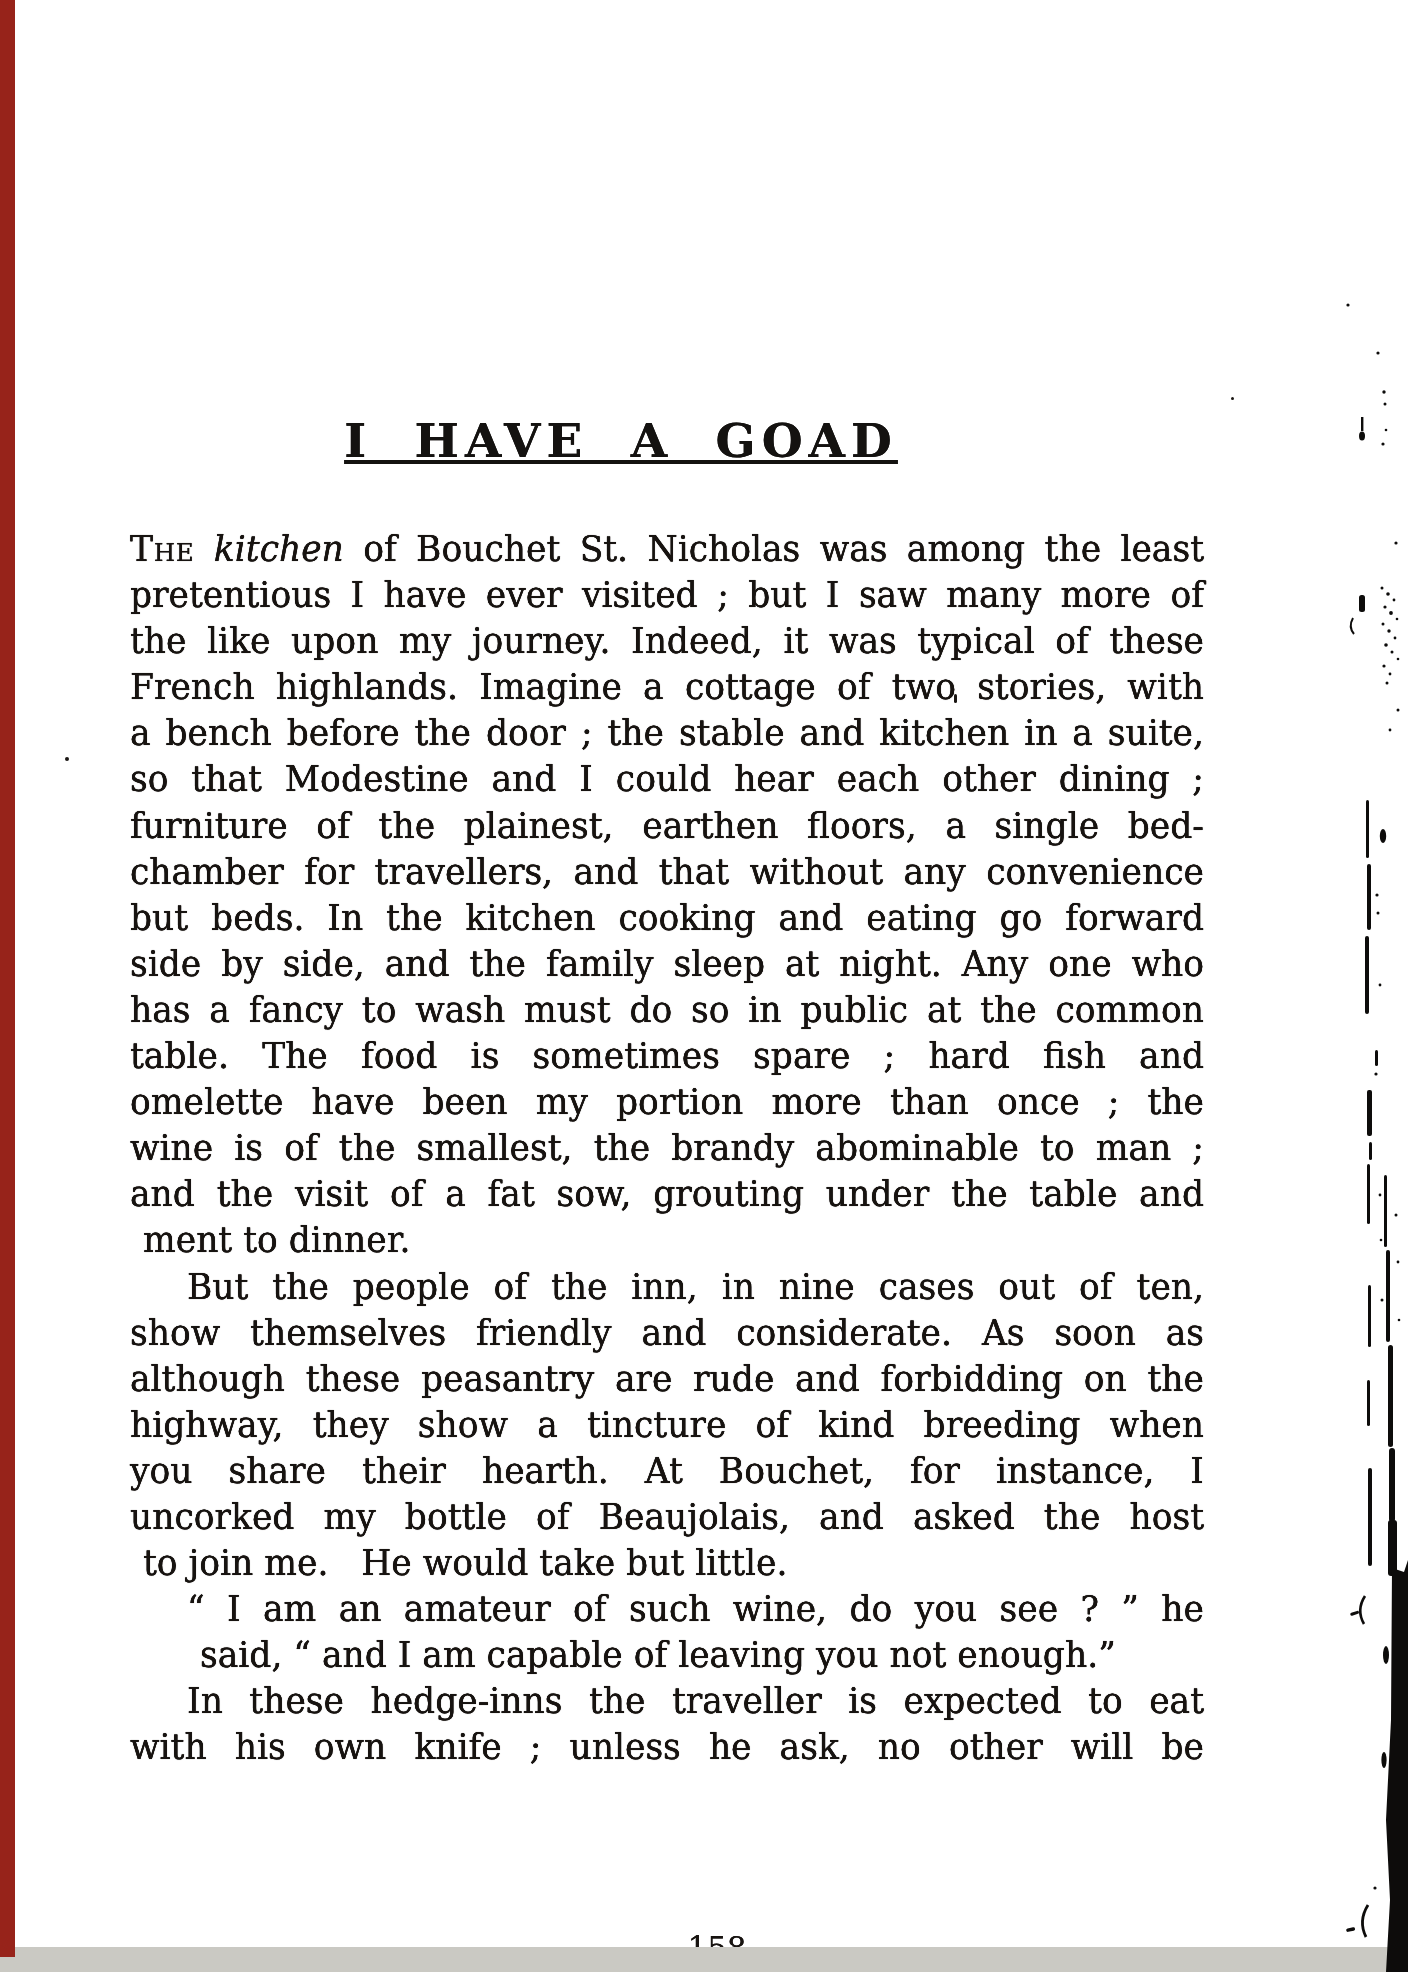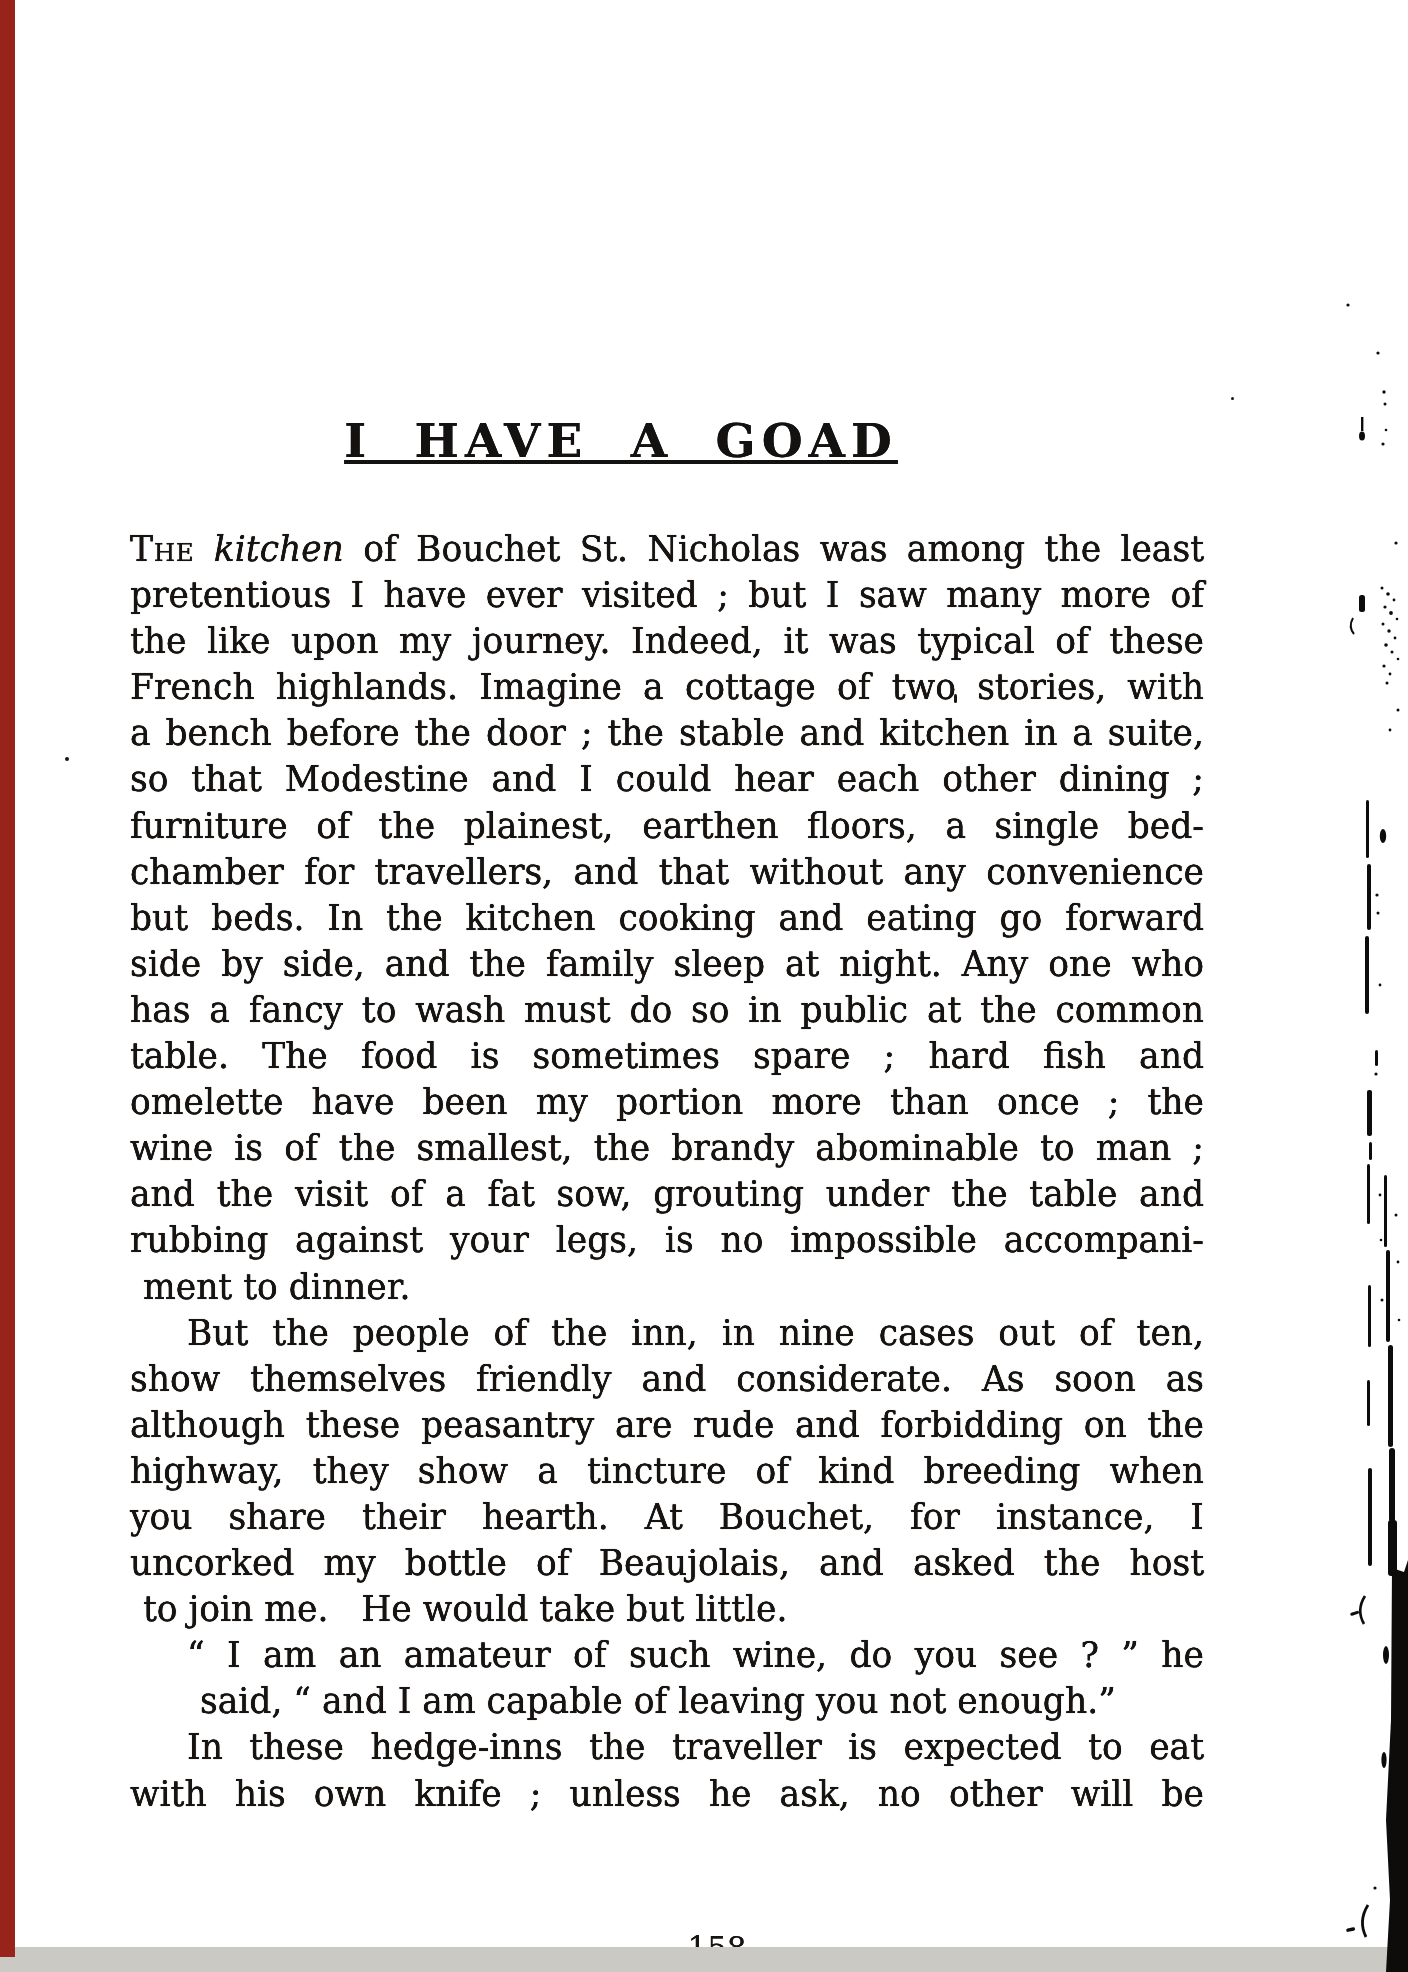--- a/index.html
+++ b/index.html
@@ -64,21 +64,20 @@
       <div class="line just"><span>so that Modestine and I could hear each other dining ;</span></div>
       <div class="line just"><span>furniture of the plainest, earthen floors, a single bed-</span></div>
       <div class="line just"><span>chamber for travellers, and that without any convenience</span></div>
       <div class="line just"><span>but beds. In the kitchen cooking and eating go forward</span></div>
       <div class="line just"><span>side by side, and the family sleep at night. Any one who</span></div>
       <div class="line just"><span>has a fancy to wash must do so in public at the common</span></div>
       <div class="line just"><span>table. The food is sometimes spare ; hard fish and</span></div>
       <div class="line just"><span>omelette have been my portion more than once ; the</span></div>
       <div class="line just"><span>wine is of the smallest, the brandy abominable to man ;</span></div>
       <div class="line just"><span>and the visit of a fat sow, grouting under the table and</span></div>
-      <div class="line just"><span>rubbing against your legs, is no impossible accompani-</span></div>
       <div class="line left"><span>ment to dinner.</span></div>
       <div class="line just indent"><span>But the people of the inn, in nine cases out of ten,</span></div>
       <div class="line just"><span>show themselves friendly and considerate. As soon as</span></div>
       <div class="line just"><span>although these peasantry are rude and forbidding on the</span></div>
       <div class="line just"><span>highway, they show a tincture of kind breeding when</span></div>
       <div class="line just"><span>you share their hearth. At Bouchet, for instance, I</span></div>
       <div class="line just"><span>uncorked my bottle of Beaujolais, and asked the host</span></div>
       <div class="line left"><span>to join me.   He would take but little.</span></div>
       <div class="line just indent"><span>“ I am an amateur of such wine, do you see ? ” he</span></div>
       <div class="line left indent"><span>said, “ and I am capable of leaving you not enough.”</span></div>

